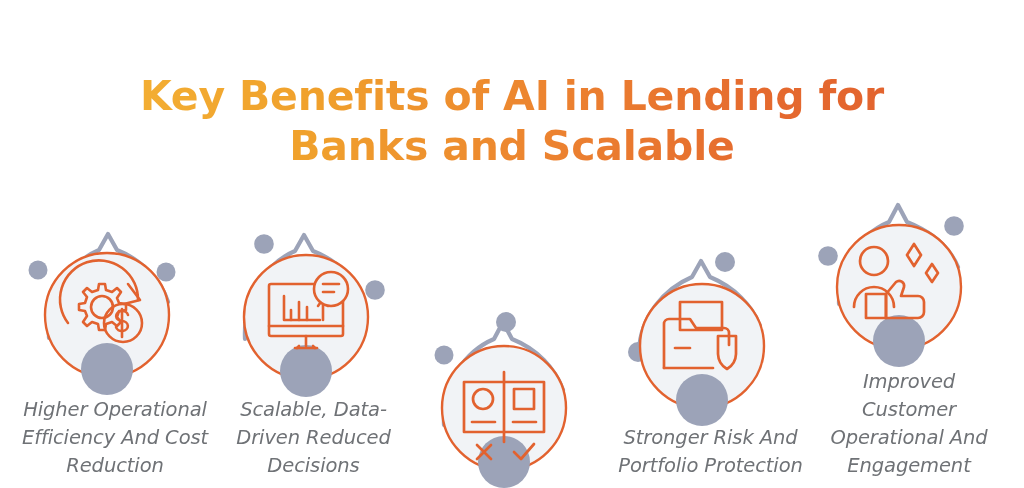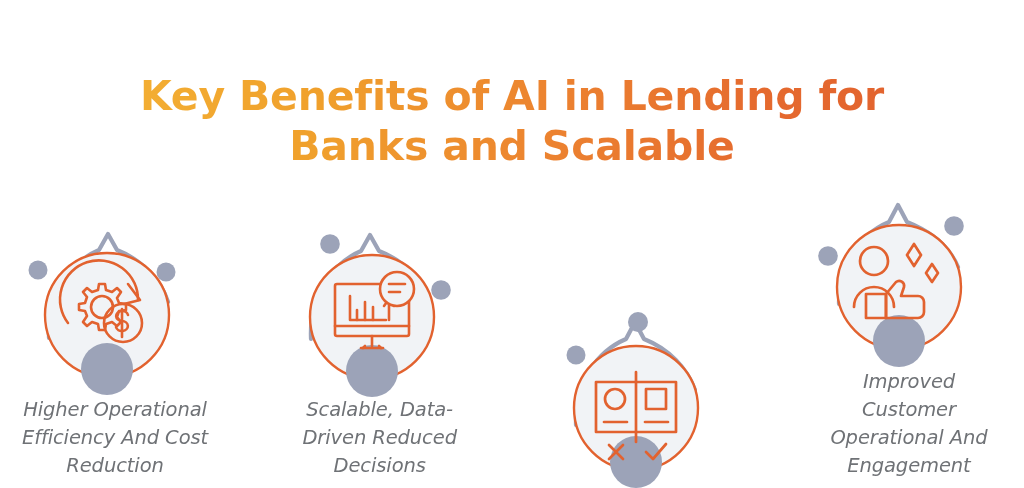--- a/index.html
+++ b/index.html
@@ -176,20 +176,40 @@
             <rect x="101" y="79" width="20" height="20"></rect>
             <path d="M59 112 L82 112"></path>
             <path d="M100 112 L123 112"></path>
             <path d="M64 135 L78 149 M78 135 L64 149"></path>
             <path d="M101 142 L108 149 L121 134"></path>
           </g>
         </svg>
       </div>
     </div>
 
+    <div class="item item-3">
+      <div class="badge">
+        <svg viewBox="0 0 198 170" xmlns="http://www.w3.org/2000/svg">
+          <path d="M27 100 C 29 66, 52 39, 80 27 L 89 11 L 98 27 C 122 37, 140 55, 148 76" fill="none" stroke="#9CA3B8" stroke-width="4.2" stroke-linecap="round" stroke-linejoin="round"></path>
+          <circle cx="26" cy="102" r="10" fill="#9CA3B8"></circle>
+          <circle cx="113" cy="12" r="10" fill="#9CA3B8"></circle>
+          <circle cx="90" cy="96" r="62" fill="#F1F3F6" stroke="#E2622F" stroke-width="2.4"></circle>
+          <circle cx="90" cy="150" r="26" fill="#9CA3B8"></circle>
+
+          <g stroke="#E2622F" stroke-width="2.7" fill="none" stroke-linecap="round" stroke-linejoin="round">
+            <rect x="68" y="52" width="42" height="28"></rect>
+            <path d="M52 118 L52 74 a5 5 0 0 1 5 -5 L 78 69 L 84 78 L 112 78 a5 5 0 0 1 5 5 L117 95"></path>
+            <path d="M52 118 L101 118"></path>
+            <path d="M63 98 L78 98"></path>
+            <path d="M106 86 L124 86 L124 104 a18 18 0 0 1 -9 15 a18 18 0 0 1 -9 -15 Z"></path>
+          </g>
+        </svg>
+      </div>
+      <div class="caption">Stronger Risk And Portfolio Protection</div>
+    </div>
 
     <div class="item item-4">
       <div class="badge">
         <svg viewBox="0 0 198 170" xmlns="http://www.w3.org/2000/svg">
           <path d="M29 110 C 28 69, 51 40, 79 28 L 88 11 L 97 28 C 122 38, 140 54, 148 73" fill="none" stroke="#9CA3B8" stroke-width="4.2" stroke-linecap="round" stroke-linejoin="round"></path>
           <circle cx="18" cy="62" r="9.8" fill="#9CA3B8"></circle>
           <circle cx="144" cy="32" r="9.8" fill="#9CA3B8"></circle>
           <circle cx="89" cy="93" r="62" fill="#F1F3F6" stroke="#E2622F" stroke-width="2.4"></circle>
           <circle cx="89" cy="147" r="26" fill="#9CA3B8"></circle>
 

